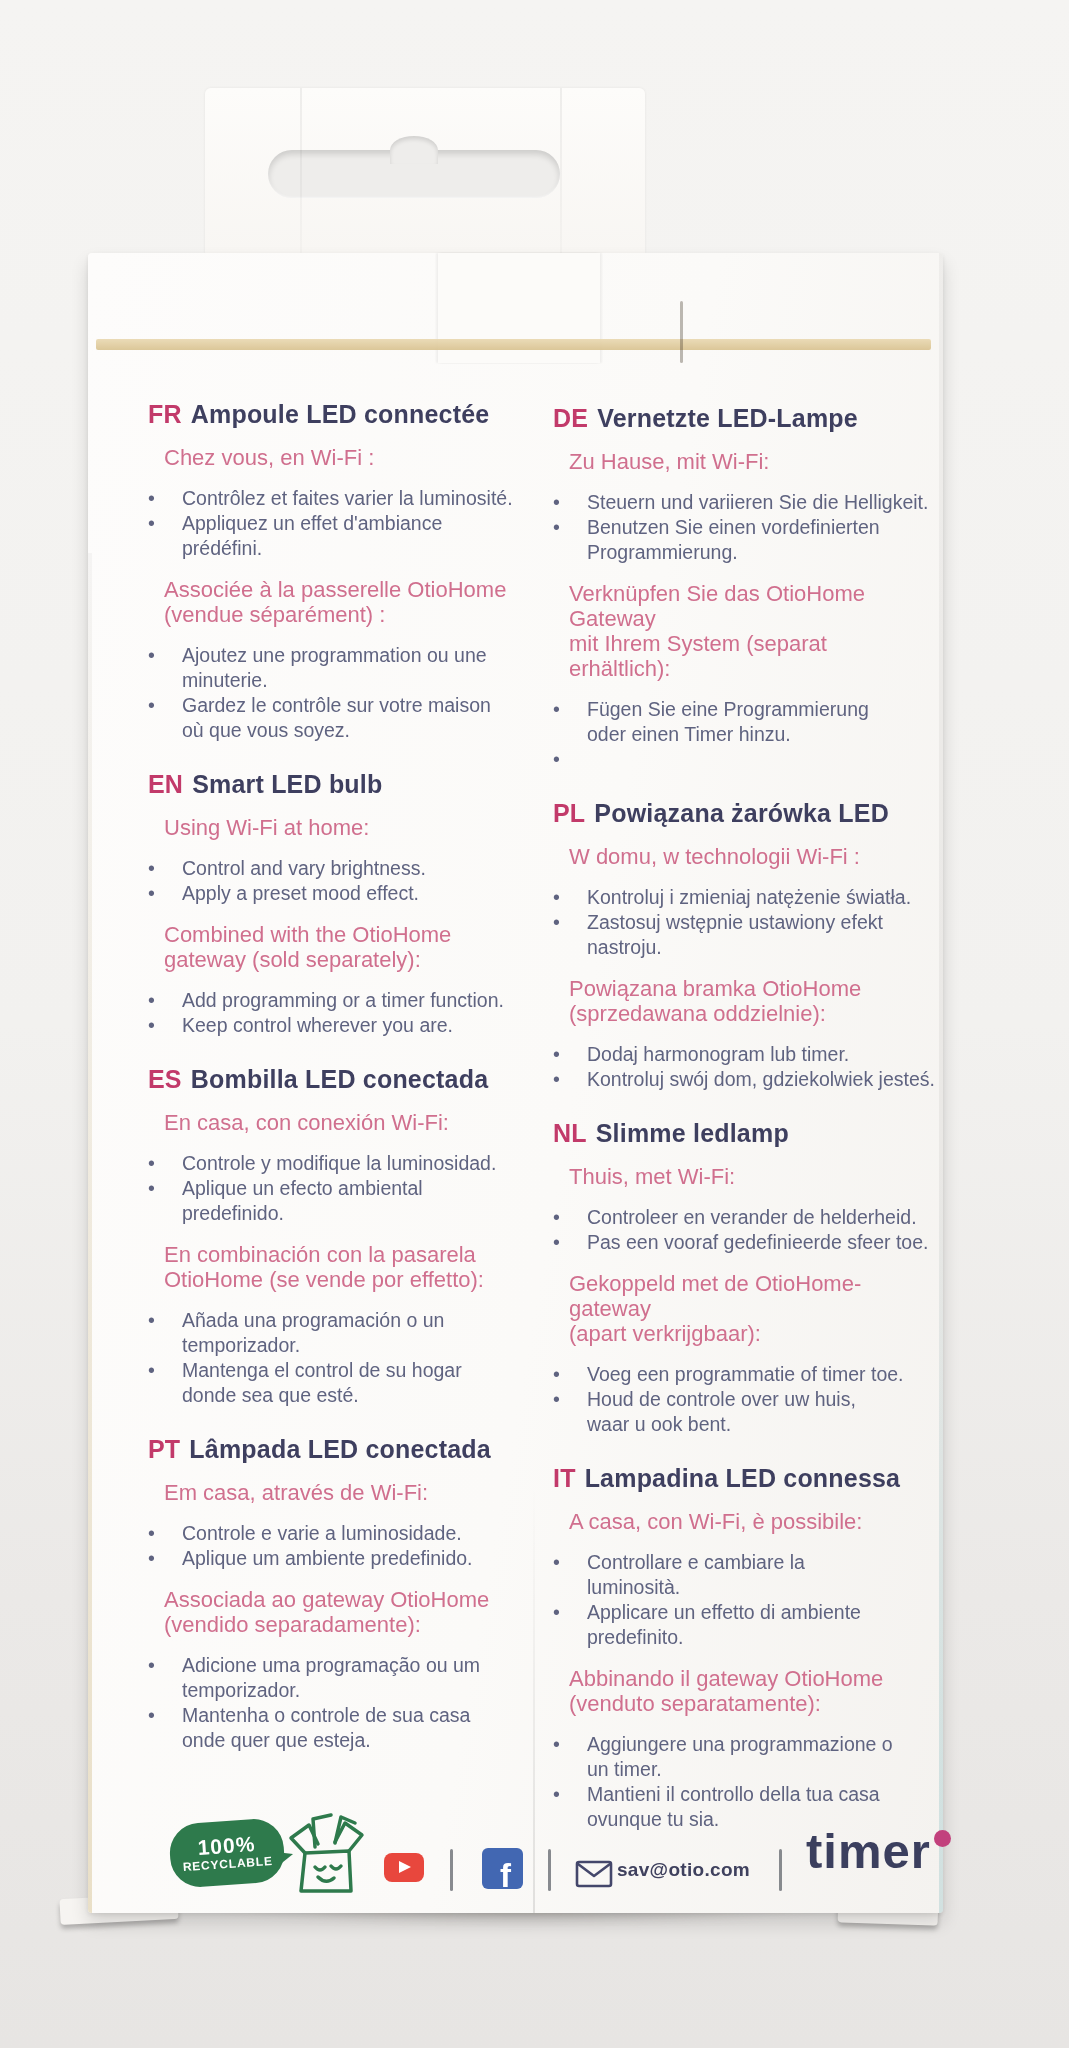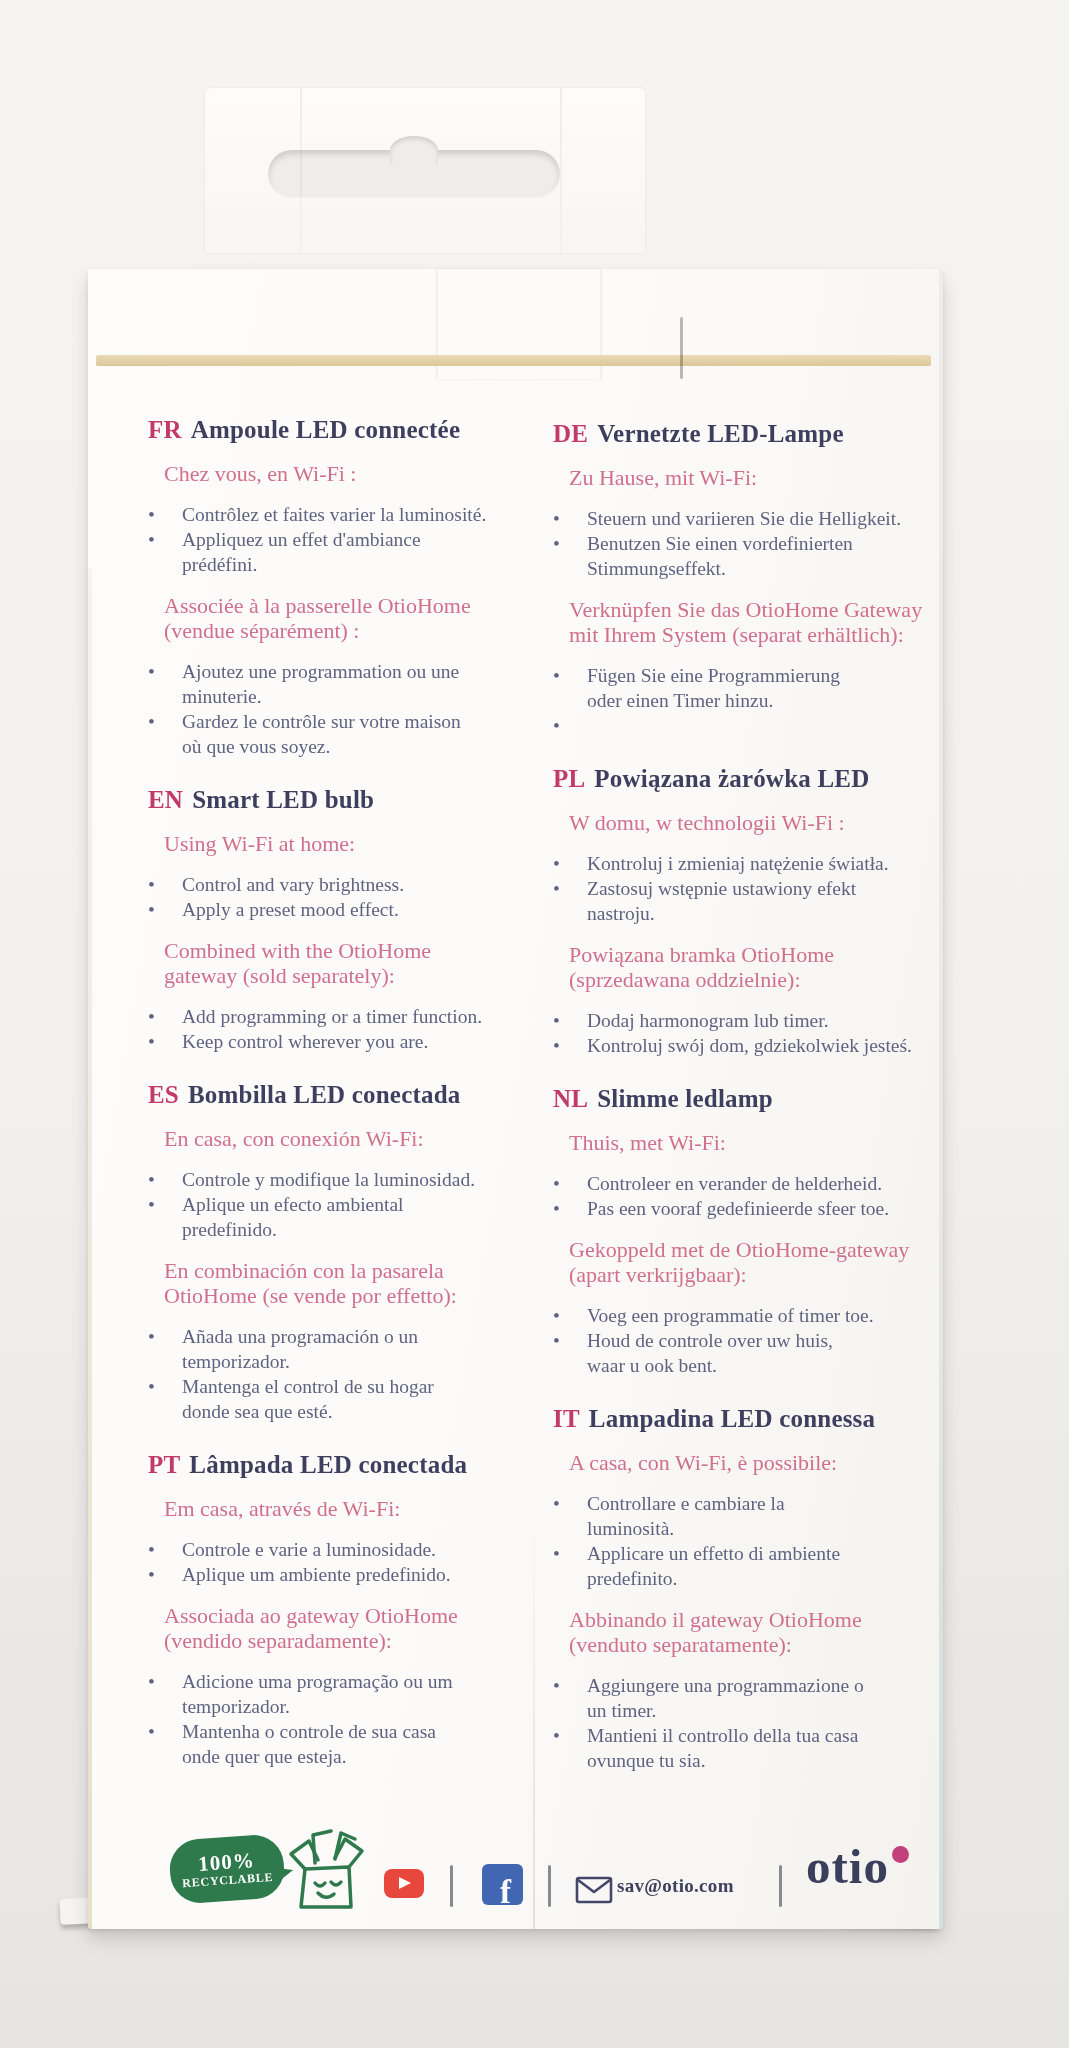--- a/index.html
+++ b/index.html
@@ -23,23 +23,23 @@
 
   
   .ground-shadow{position:absolute;left:90px;top:1900px;width:860px;height:34px;
              background:radial-gradient(50% 100% at 50% 0%, rgba(75,70,64,.42), rgba(75,70,64,0) 75%);
              filter:blur(4px);}
   .foot{position:absolute;background:#f6f4f1;border-radius:4px;box-shadow:0 4px 5px rgba(0,0,0,.25);}
   .foot-left{left:60px;top:1896px;width:118px;height:26px;transform:rotate(-3deg);}
   .foot-right{left:838px;top:1898px;width:100px;height:26px;transform:rotate(2deg);}
 
   
-  .box{position:absolute;left:88px;top:269px;width:855px;height:1660px;border-radius:4px;
+  .box{position:absolute;left:88px;top:253px;width:855px;height:1660px;border-radius:4px;
        background:linear-gradient(100deg,#fdfcfb 0%,#fbfaf8 55%,#f4f2ef 100%);
-       box-shadow:0 10px 18px rgba(0,0,0,.14), 0 2px 4px rgba(0,0,0,.08);font-family:Liberation Serif, serif;}
+       box-shadow:0 10px 18px rgba(0,0,0,.14), 0 2px 4px rgba(0,0,0,.08);}
   .box-top-edge{position:absolute;left:8px;right:12px;top:86px;height:11px;border-radius:2px;
        background:linear-gradient(180deg,#ead9b2,#d9c391);opacity:.92;filter:blur(.4px);}
   .tab-tongue{position:absolute;left:350px;top:0;width:162px;height:110px;background:#fcfbf9;
        box-shadow:-2px 0 2px rgba(0,0,0,.05), 2px 0 2px rgba(0,0,0,.05);}
   .side-slit{position:absolute;left:592px;top:48px;width:3px;height:62px;border-radius:2px;
        background:rgba(70,58,44,.35);}
   .center-seam{position:absolute;left:445px;top:1230px;width:2px;height:430px;
        background:linear-gradient(180deg,rgba(0,0,0,0),rgba(0,0,0,.10));}
   .right-edge{position:absolute;right:0;top:0;bottom:0;width:4px;border-radius:0 4px 4px 0;
        background:linear-gradient(180deg,rgba(0,0,0,.04) 0%,rgba(0,0,0,.05) 55%,rgba(120,180,185,.28) 92%);}
@@ -226,21 +226,21 @@
           <h2 class="sec-heading"><span class="code">DE</span><span class="title">Vernetzte LED-Lampe</span></h2>
           <p class="intro">Zu Hause, mit Wi-Fi:</p>
           <ul class="bullets">
             <li>
               <span class="dot">•</span>
               <span class="li-text">Steuern und variieren Sie die Helligkeit.</span>
             </li>
             <li>
               <span class="dot">•</span>
               <span class="li-text">Benutzen Sie einen vordefinierten
-Stimmungseffekt.</span>
+Programmierung.</span>
             </li>
           </ul>
           <p class="intro">Verknüpfen Sie das OtioHome Gateway
 mit Ihrem System (separat erhältlich):</p>
           <ul class="bullets">
             <li>
               <span class="dot">•</span>
               <span class="li-text">Fügen Sie eine Programmierung
 oder einen Timer hinzu.</span>
             </li>
@@ -361,17 +361,17 @@
 
     <svg class="envelope" width="38" height="30" viewBox="0 0 38 30" fill="none" stroke="#44476b" stroke-width="2.6" stroke-linecap="round" stroke-linejoin="round">
       <rect x="2" y="3" width="34" height="24" rx="2"></rect>
       <path d="M3 5 L19 17 L35 5"></path>
     </svg>
     <div class="email">sav@otio.com</div>
 
     <div class="vdiv d3"></div>
 
     <div class="brand">
-      <span class="brand-text">otio</span>
+      <span class="brand-text">timer</span>
       <span class="brand-dot"></span>
     </div>
   </div>
 </div>
 
 </body></html>

